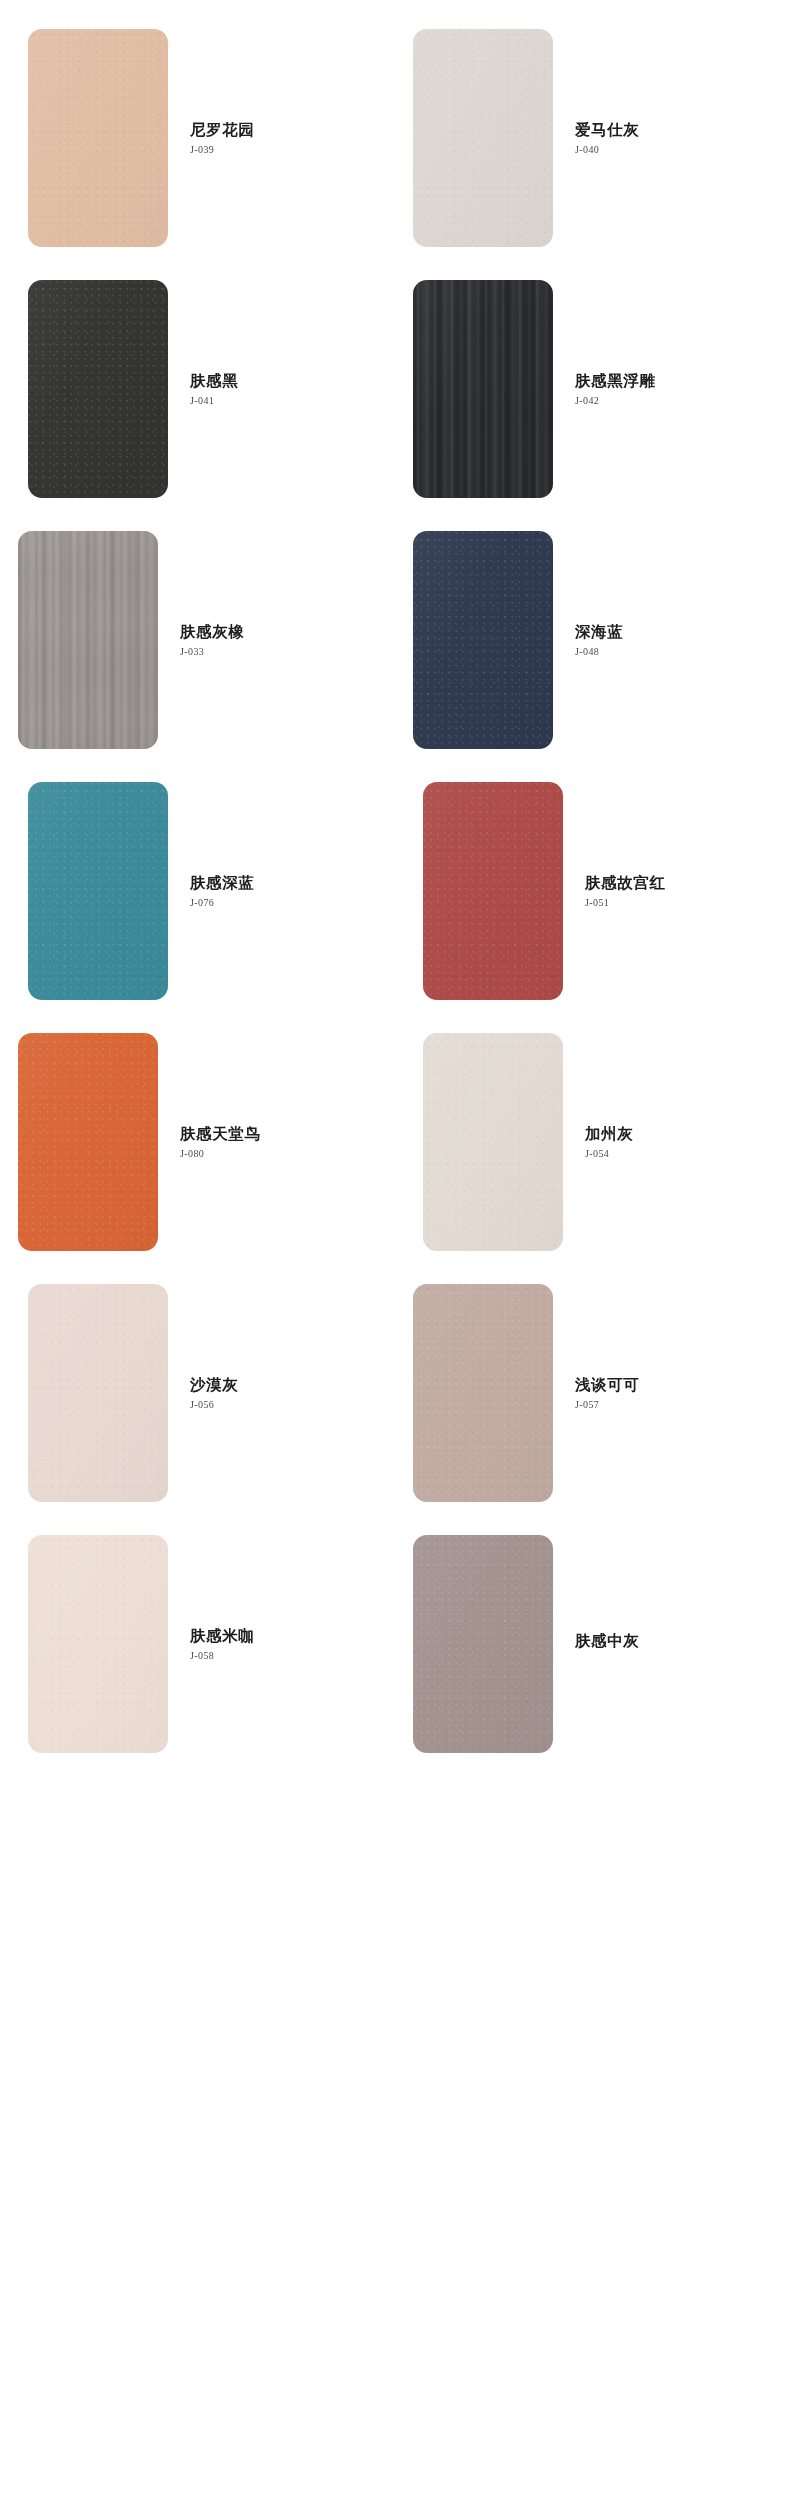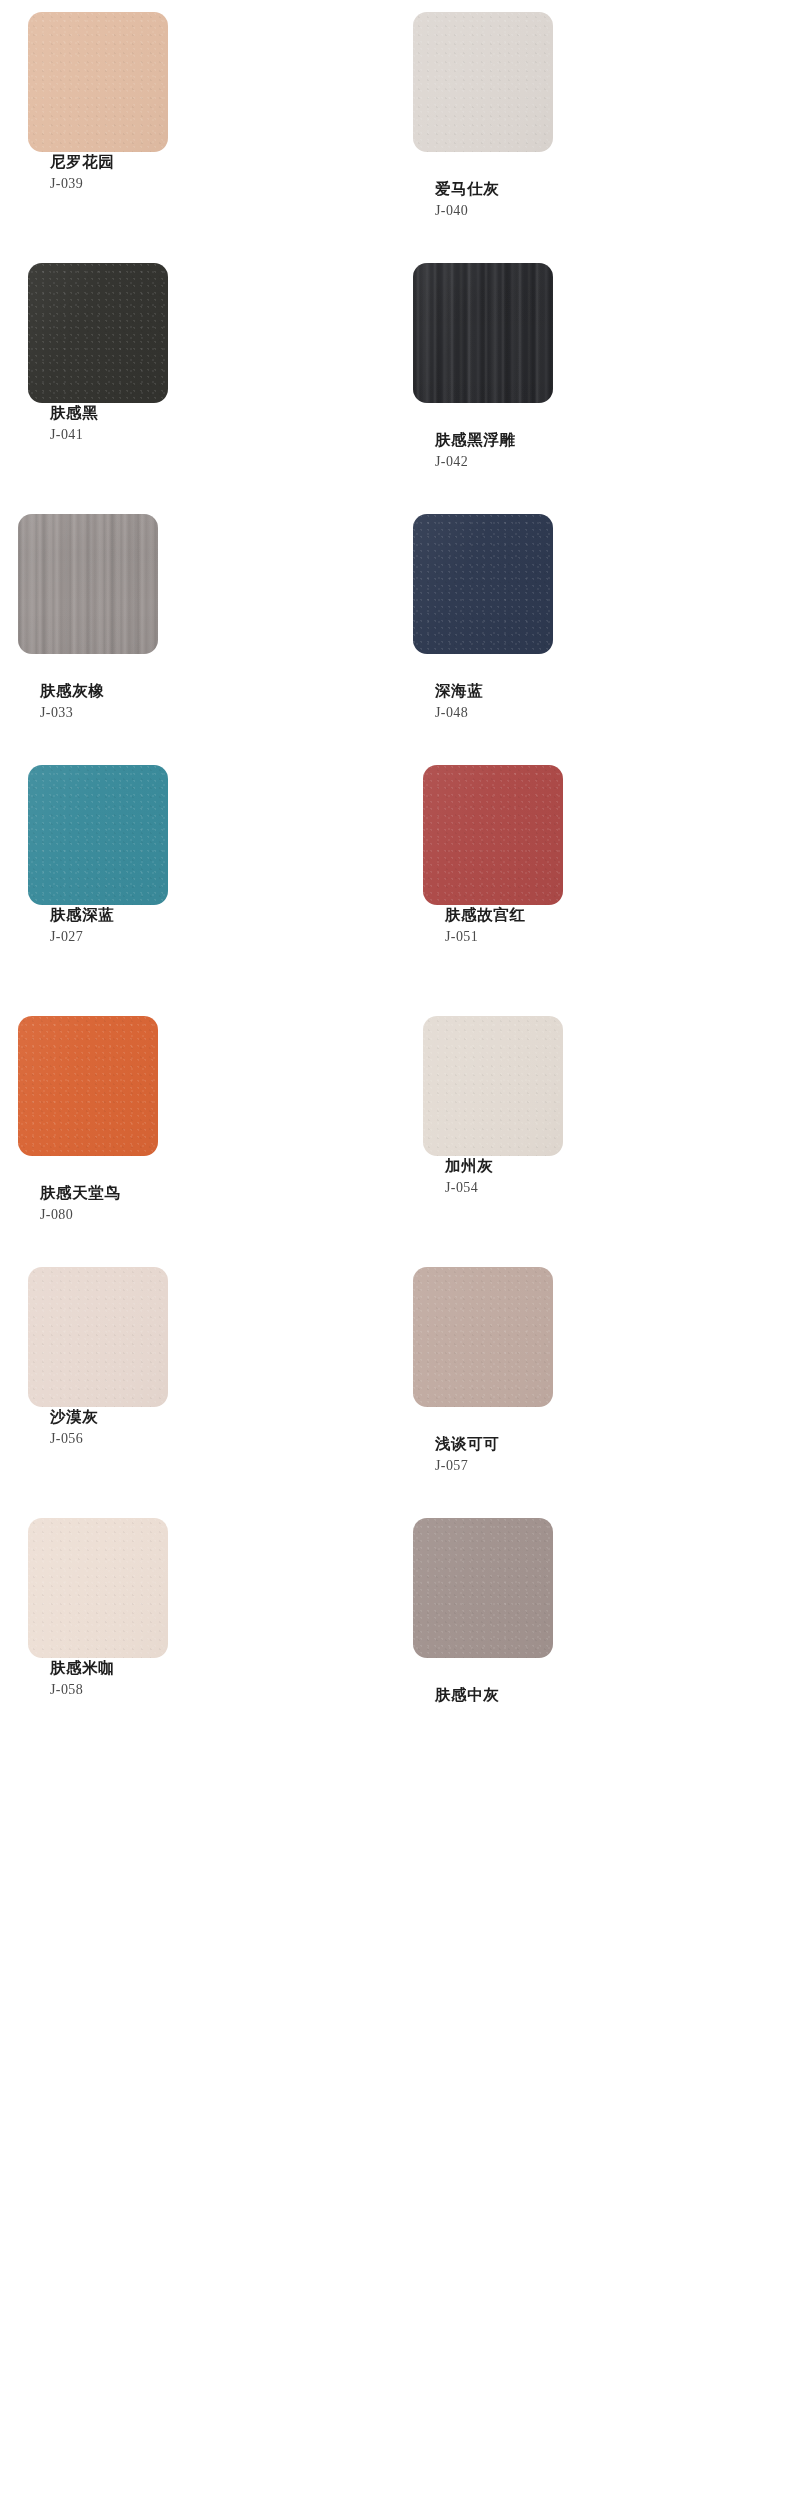--- a/index.html
+++ b/index.html
@@ -25,29 +25,27 @@
 
   .swatch-grid {
     display: grid;
     grid-template-columns: 1fr 1fr;
     column-gap: 0px;
     row-gap: 0px;
   }
 
   .swatch-cell {
     display: flex;
-    flex-direction: column;
-    align-items: flex-start;
+    align-items: center;
     height: 251px;
     padding-left: 28px;
   }
 
   .swatch-cell.col-right {
     padding-left: 18px;
-    gap: 27px;
   }
 
   .chip {
     width: 140px;
     height: 218px;
     border-radius: 14px;
     flex: 0 0 140px;
     position: relative;
     overflow: hidden;
   }
@@ -112,21 +110,21 @@
   .label-name {
     font-size: 15.5px;
     font-weight: bold;
     color: #1e1e1e;
     letter-spacing: 0.6px;
     line-height: 1.25;
     white-space: nowrap;
   }
 
   .label-code {
-    font-size: 14px;
+    font-size: 10px;
     color: #4a4a4a;
     letter-spacing: 0.4px;
     margin-top: 5px;
     font-family: "Liberation Serif", "DejaVu Serif", serif;
   }
 
   .watermark {
     position: absolute;
     top: 18px;
     left: -8px;
@@ -204,21 +202,21 @@
           <div class="label-code">J-048</div>
         </div>
       </div>
       <div class="swatch-cell">
         <div class="chip tex-matte" style="background: rgb(58, 139, 155);">
           <div class="chip-inner"></div>
           <div class="chip-gloss"></div>
         </div>
         <div class="label">
           <div class="label-name">肤感深蓝</div>
-          <div class="label-code">J-027</div>
+          <div class="label-code">J-076</div>
         </div>
       </div>
       <div class="swatch-cell">
         <div class="chip tex-matte" style="background: rgb(173, 74, 72);">
           <div class="chip-inner"></div>
           <div class="chip-gloss"></div>
         </div>
         <div class="label">
           <div class="label-name">肤感故宫红</div>
           <div class="label-code">J-051</div>

